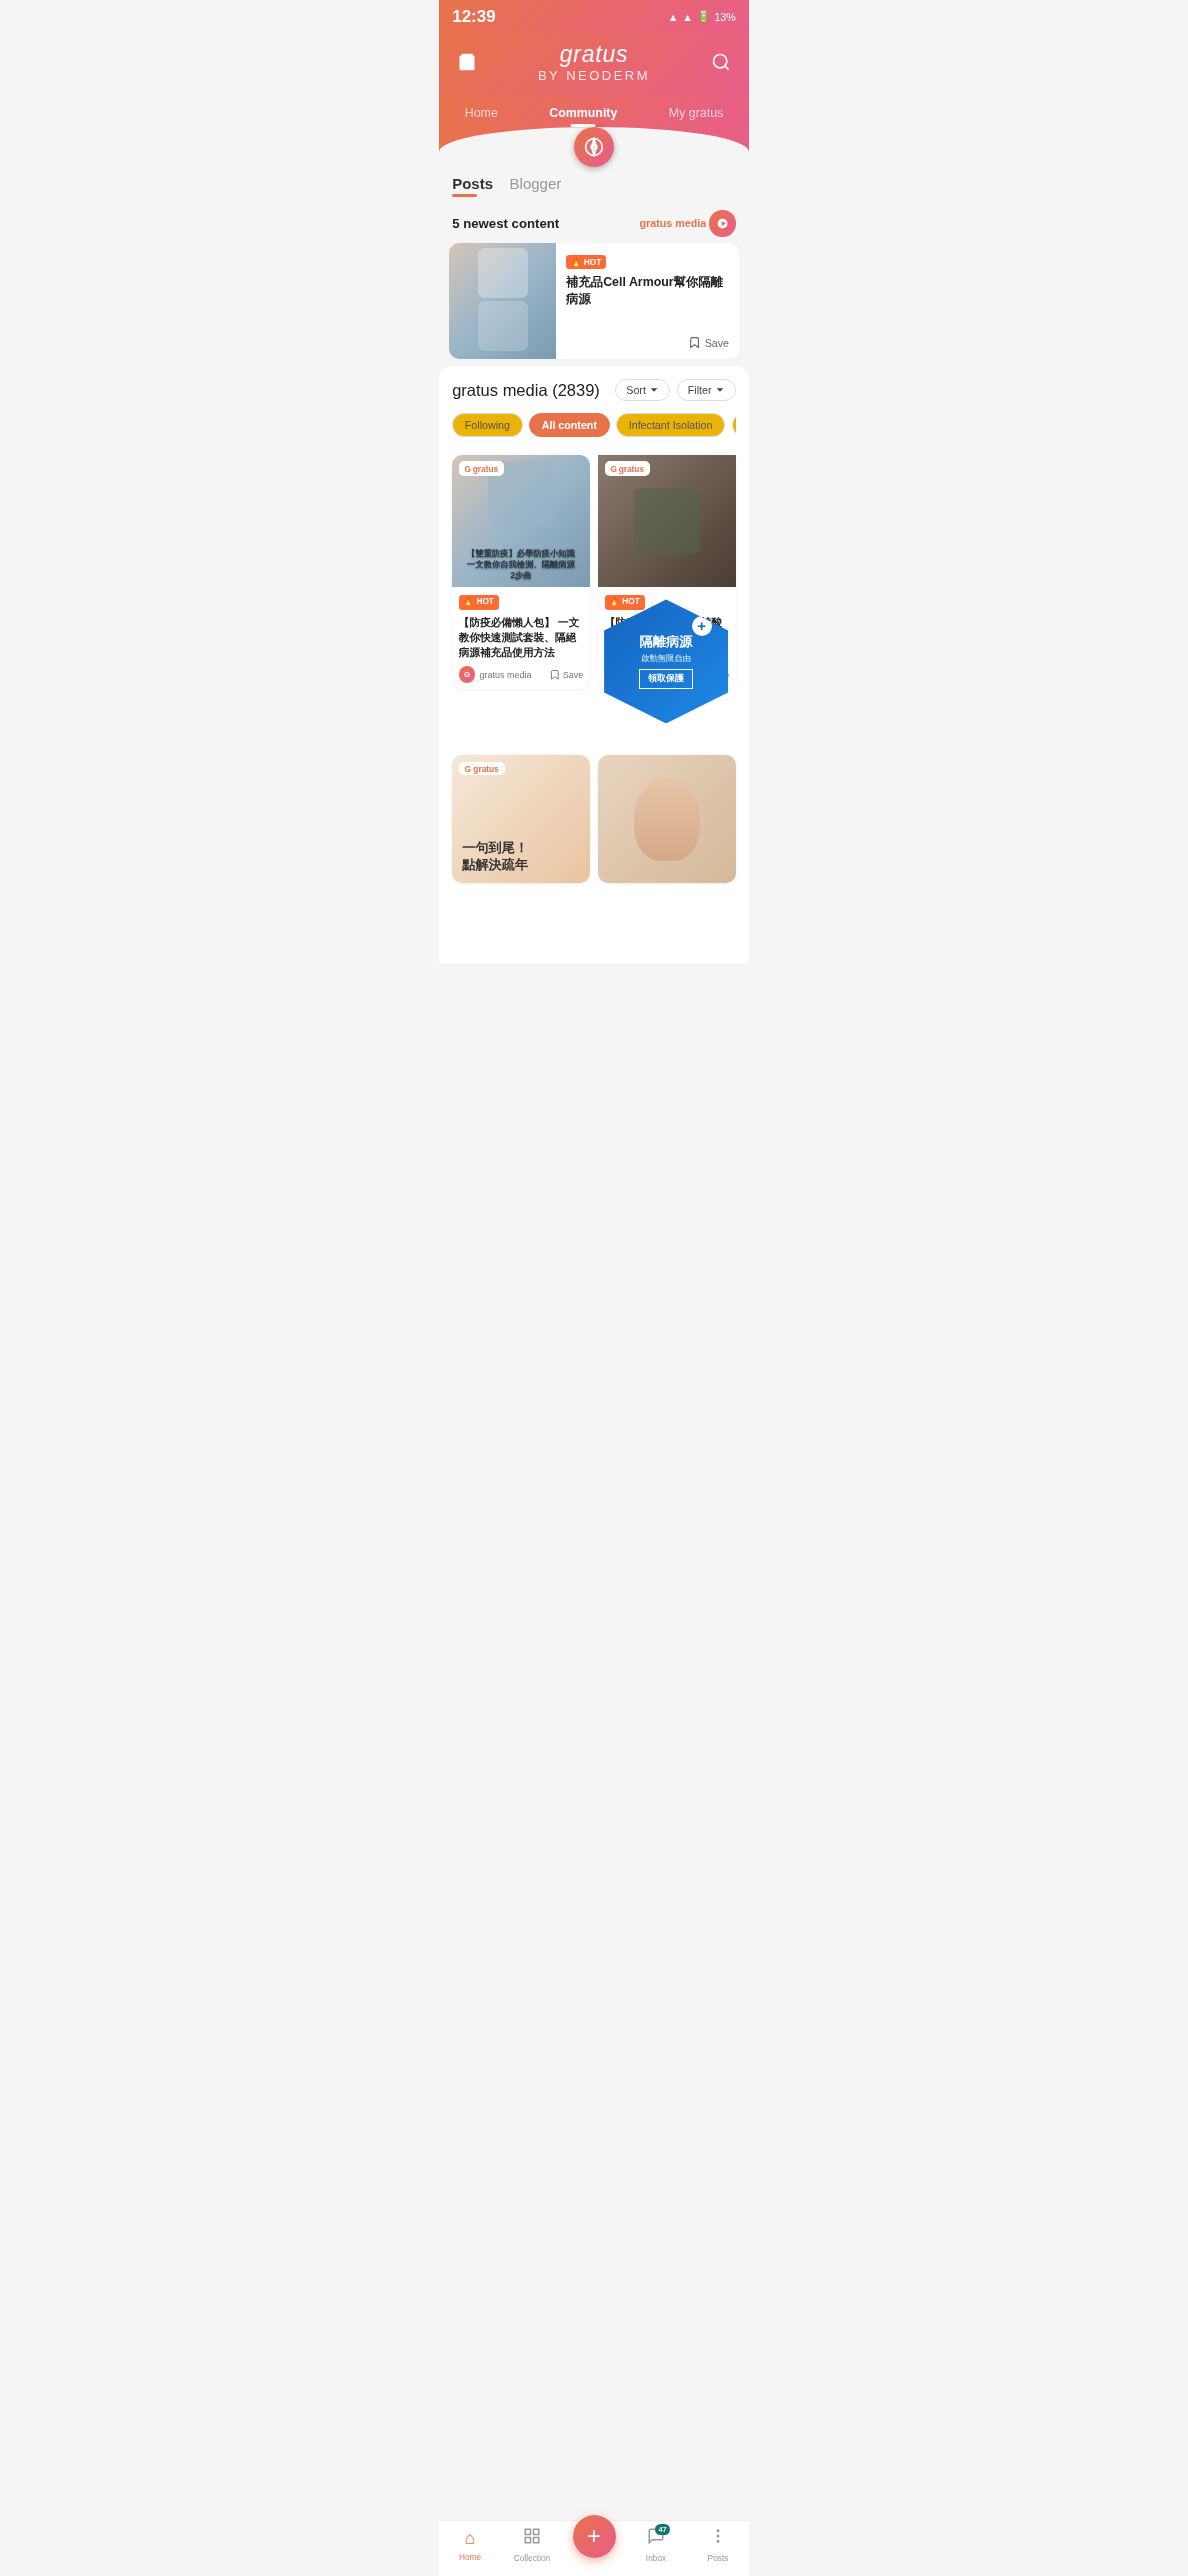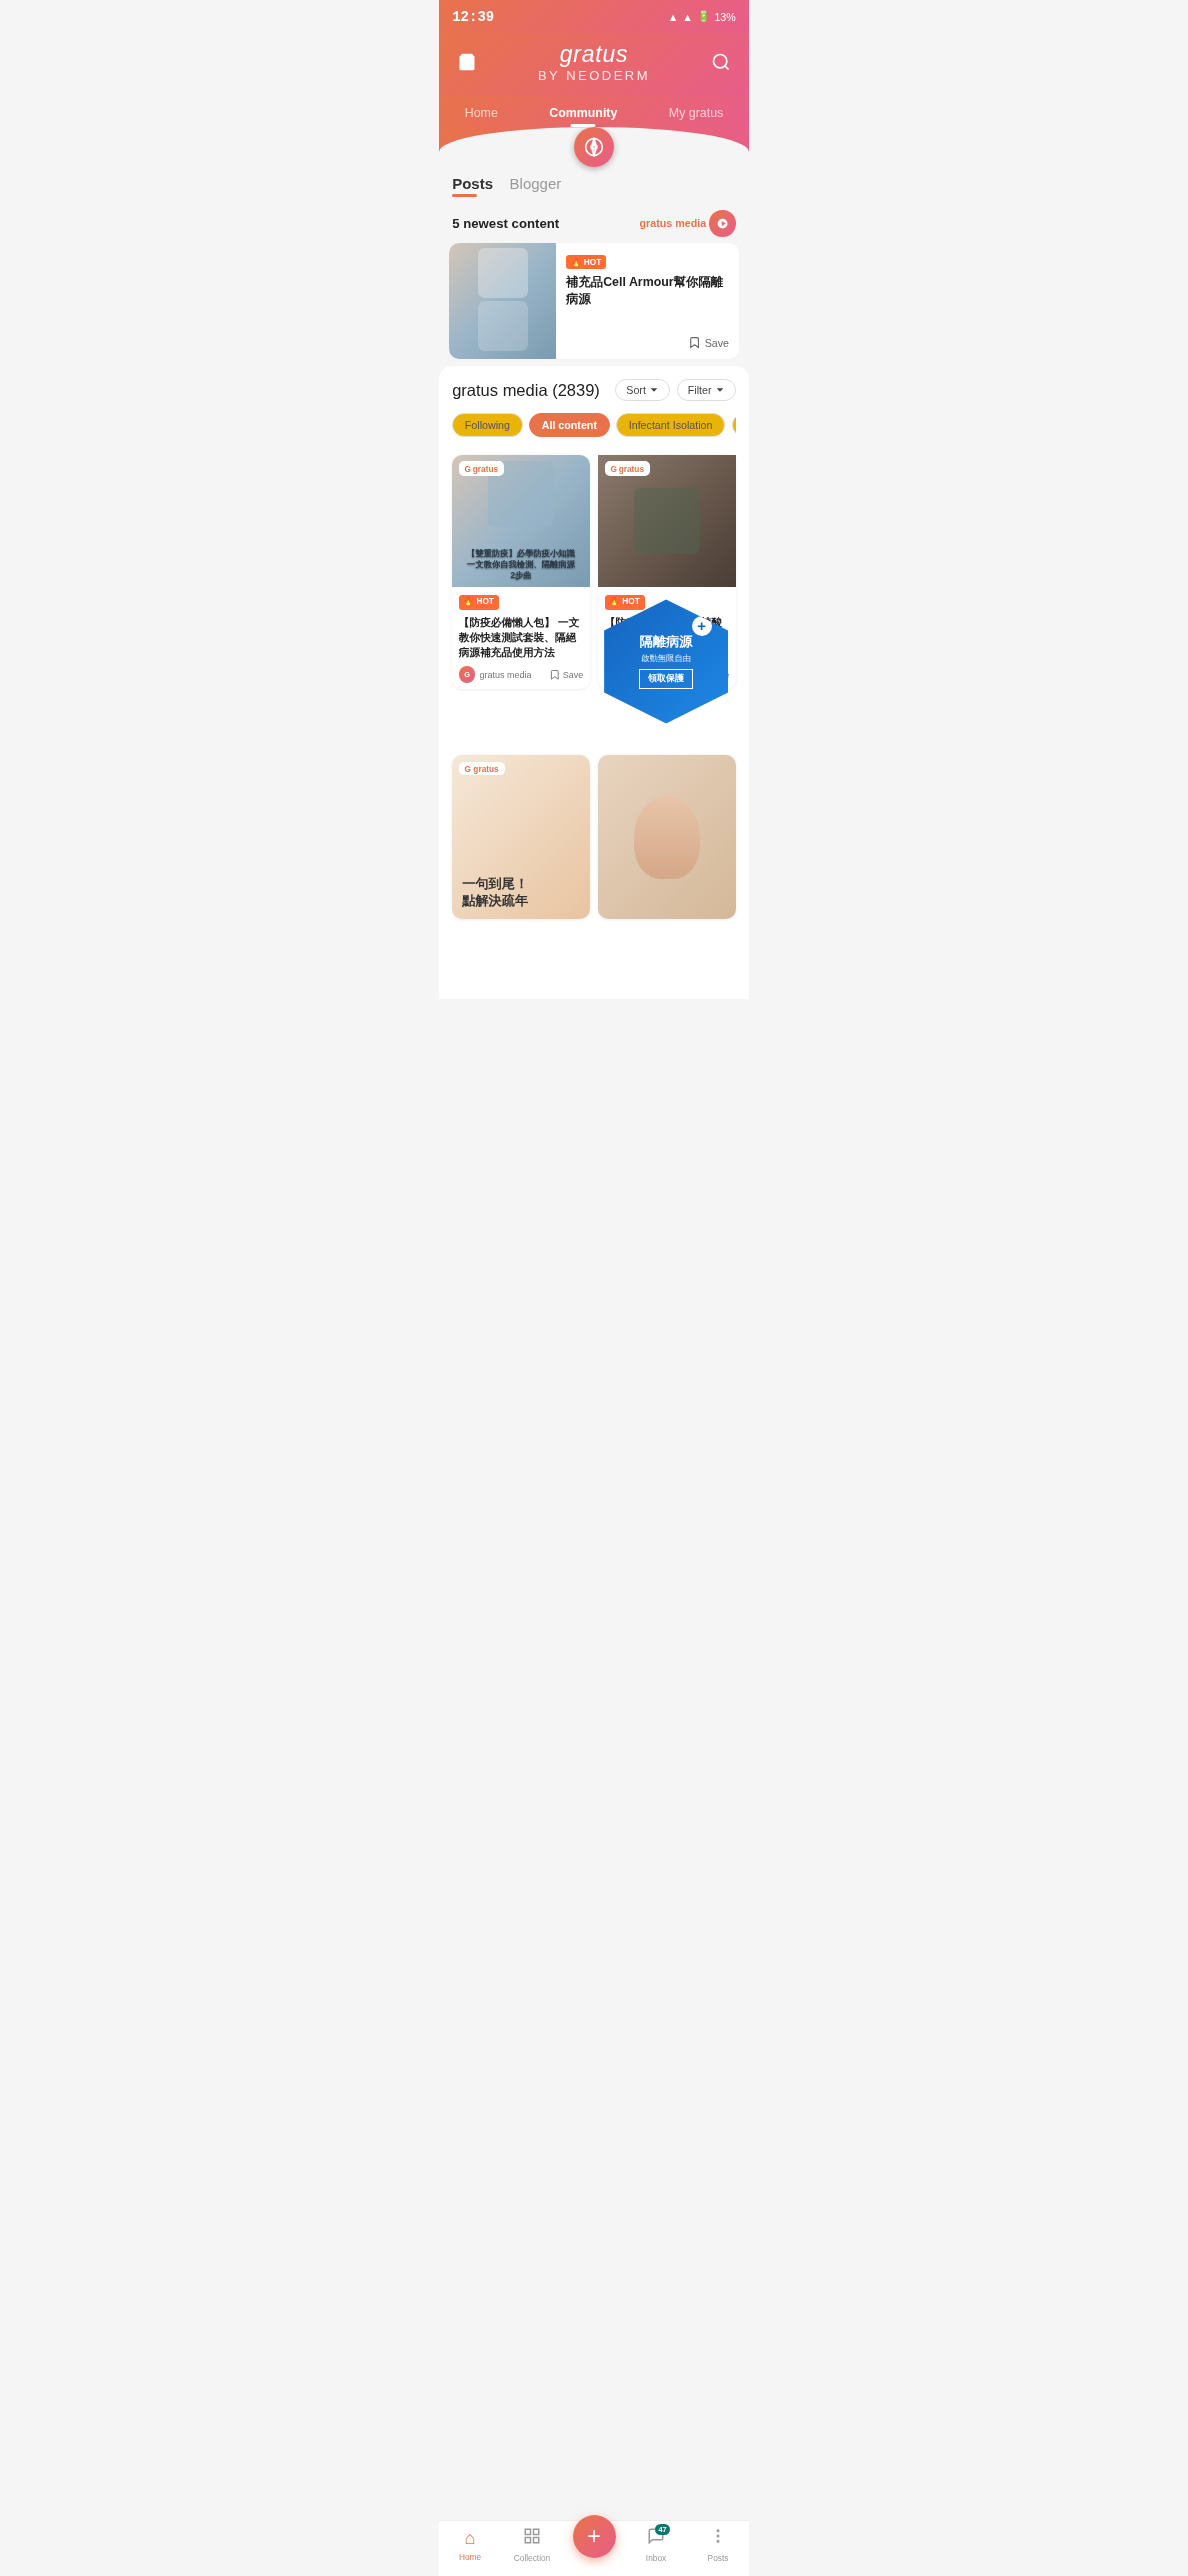--- a/index.html
+++ b/index.html
@@ -18,22 +18,21 @@
       background: linear-gradient(135deg, #e8734a 0%, #e85d8a 100%);
       display: flex;
       justify-content: space-between;
       align-items: center;
       padding: 6.6px 13.2px;
       height: 33px;
     }
     .status-time {
       color: white;
       font-weight: 600;
-      font-size: 14px;
-      font-family: Liberation Mono, monospace;
+      font-size: 17px;
     }
     .status-icons {
       display: flex;
       align-items: center;
       gap: 4.1px;
       color: white;
       font-size: 10.7px;
     }
 
     
@@ -413,21 +412,21 @@
     .bottom-cards {
       display: grid;
       grid-template-columns: 1fr 1fr;
       gap: 8.3px;
       margin-top: 8.3px;
     }
     .bottom-card {
       background: white;
       border-radius: 10px;
       overflow: hidden;
-      height: 164px;
+      height: 128px;
       box-shadow: 0 0.8px 3.3px rgba(0,0,0,0.08);
       position: relative;
     }
     .bottom-card-img-1 {
       width: 100%;
       height: 100%;
       background: linear-gradient(135deg, #f5e8d8 0%, #e8c4a0 100%);
       display: flex;
       flex-direction: column;
       justify-content: flex-end;

